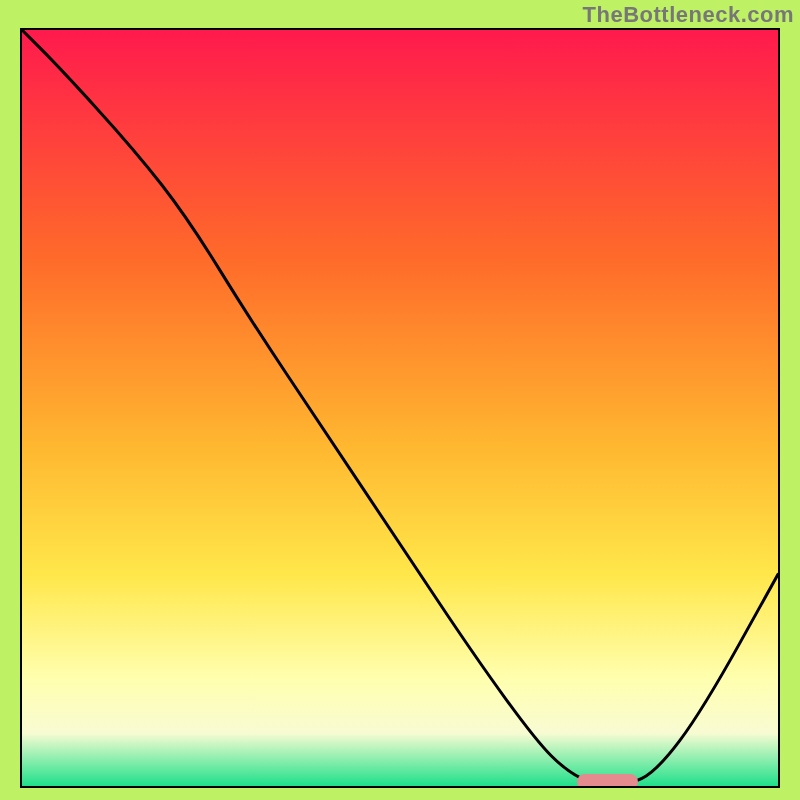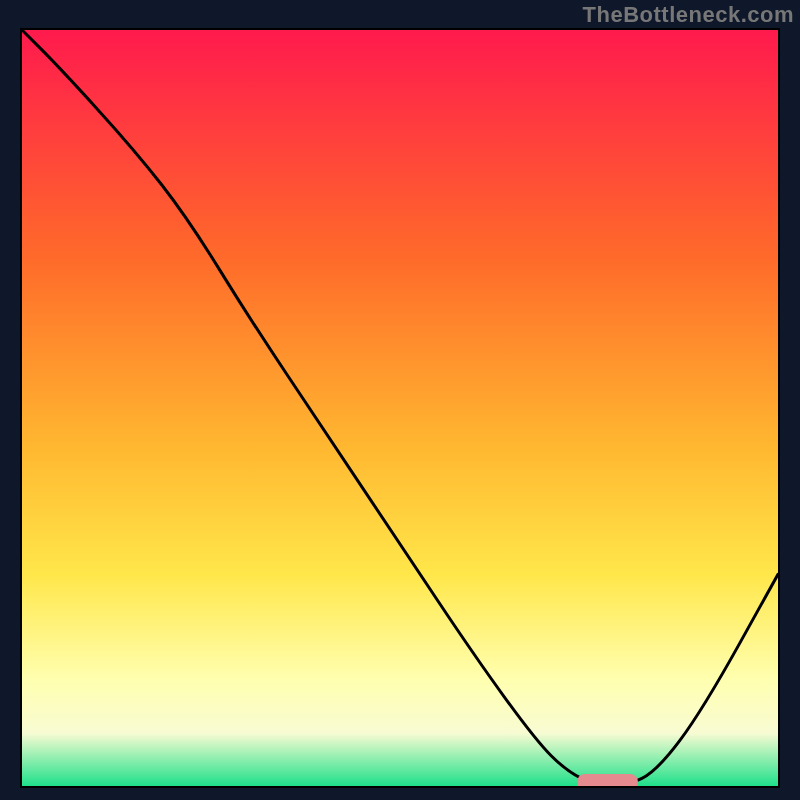--- a/index.html
+++ b/index.html
@@ -8,21 +8,21 @@
     width: 800px;
     height: 800px;
     overflow: hidden;
     background: #fff;
     font-family: Arial, Helvetica, sans-serif;
   }
   .outer {
     position: relative;
     width: 800px;
     height: 800px;
-    background: #0f172a;
+    background: #bef264;
   }
   .watermark {
     position: absolute;
     top: 2px;
     right: 6px;
     font-size: 22px;
     font-weight: 600;
     color: #777;
     letter-spacing: 0.5px;
   }

